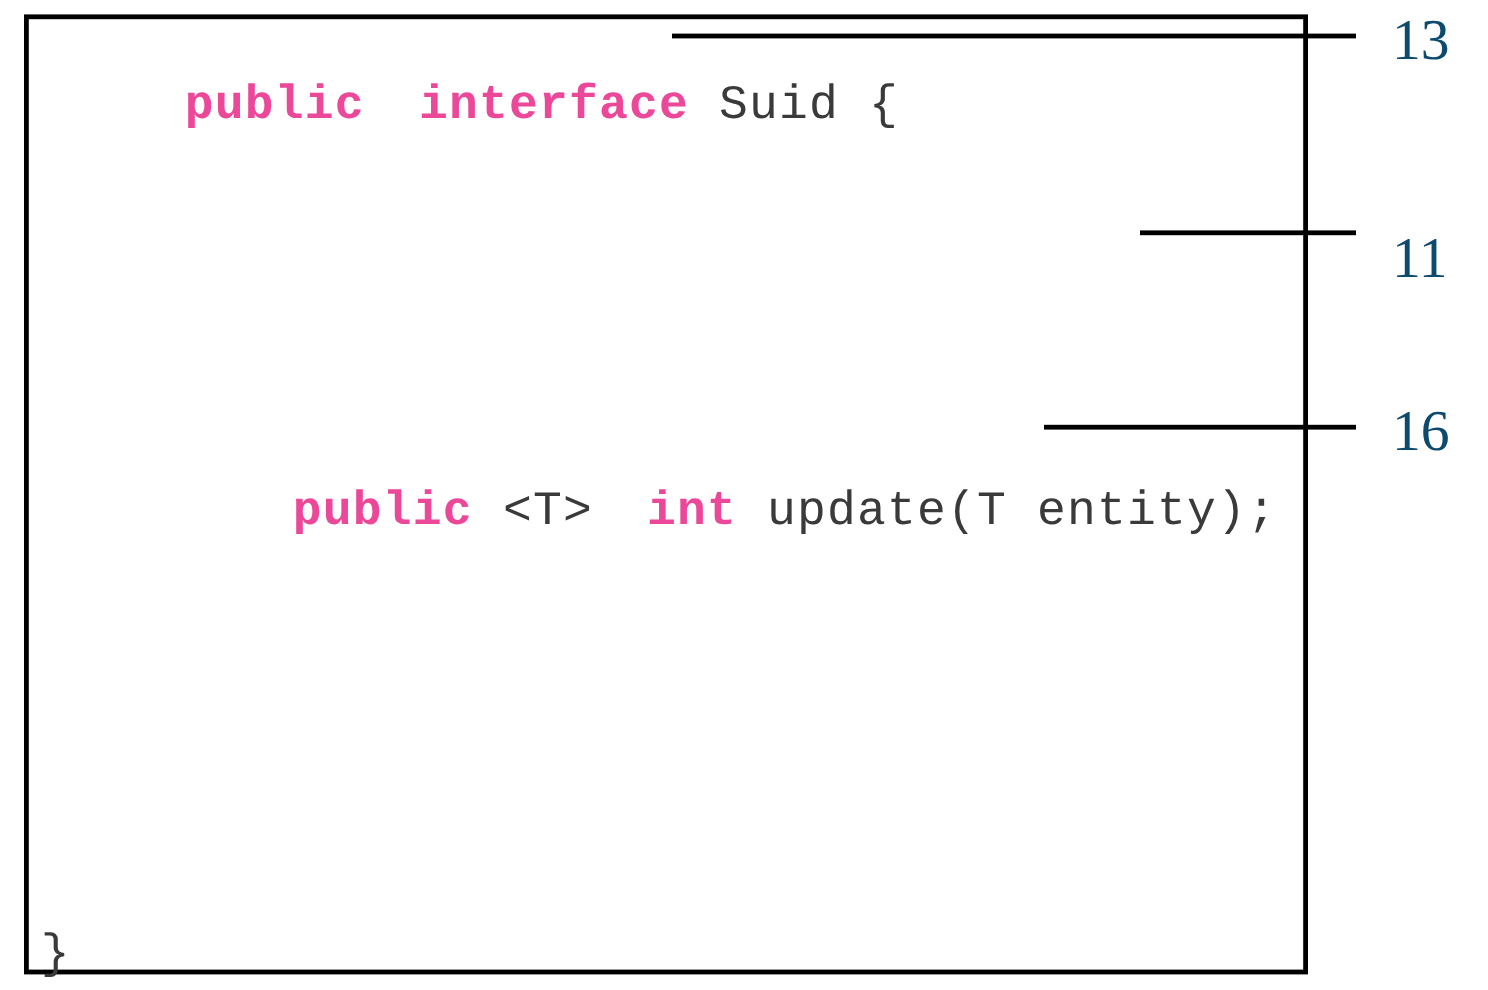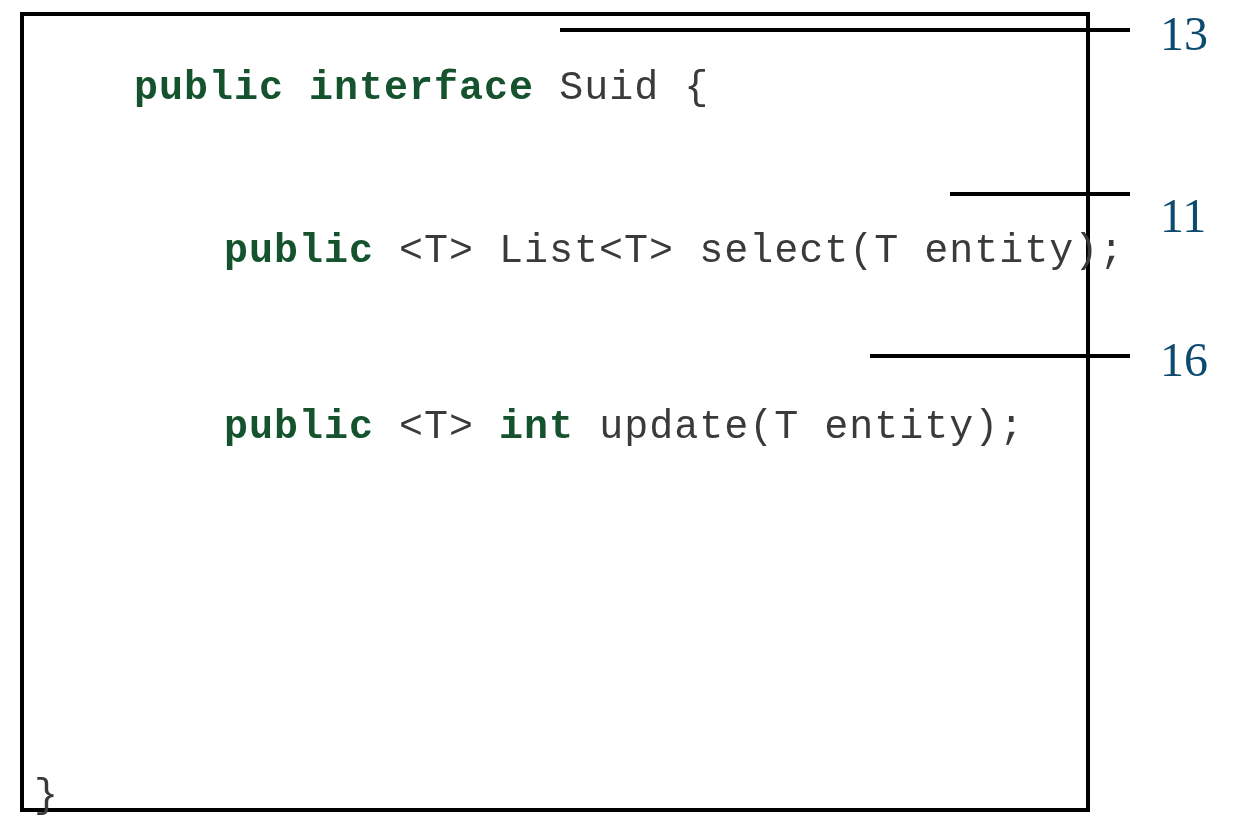--- a/index.html
+++ b/index.html
@@ -20,21 +20,21 @@
       padding: 0;
     }
     .code-line {
       position: absolute;
       font-size: 40px;
       font-weight: normal;
       color: #3a3a3a;
       white-space: pre;
       letter-spacing: 1px;
     }
-    .kw { font-weight: bold; color: #14532d; }
+    .kw { font-weight: bold; color: #ec4899; margin-left: 20px; }
     .line-decl { left: 10px; top: 5px; }
     .line-select { left: 100px; top: 168px; }
     .line-update { left: 100px; top: 344px; }
     .line-insert { left: 100px; top: 492px; }
     .line-delete { left: 100px; top: 654px; }
     .line-close { left: 10px; top: 758px; }
     .callout-line {
       position: absolute;
       height: 4px;
       background: #000000;
@@ -52,23 +52,20 @@
     .cl-12-line { left: 870px; top: 354px; width: 260px; }
     .cl-12-label { left: 1160px; top: 332px; }
   </style>
 </head>
 <body>
 
 <div class="code-box">
   <div class="code-line line-decl">
     <span class="kw">public</span> <span class="kw">interface</span> <span>Suid</span> <span>{</span>
   </div>
-  <div class="code-line line-select">
-    <span class="kw">public</span> <span>&lt;T&gt;</span> <span>List&lt;T&gt;</span> <span>select(T entity);</span>
-  </div>
   <div class="code-line line-update">
     <span class="kw">public</span> <span>&lt;T&gt;</span> <span class="kw">int</span> <span>update(T entity);</span>
   </div>
   <div class="code-line line-close">}</div>
 </div>
 
 <div class="callout-line cl-13-line"></div>
 <div class="callout-label cl-13-label">13</div>
 
 <div class="callout-line cl-11-line"></div>

